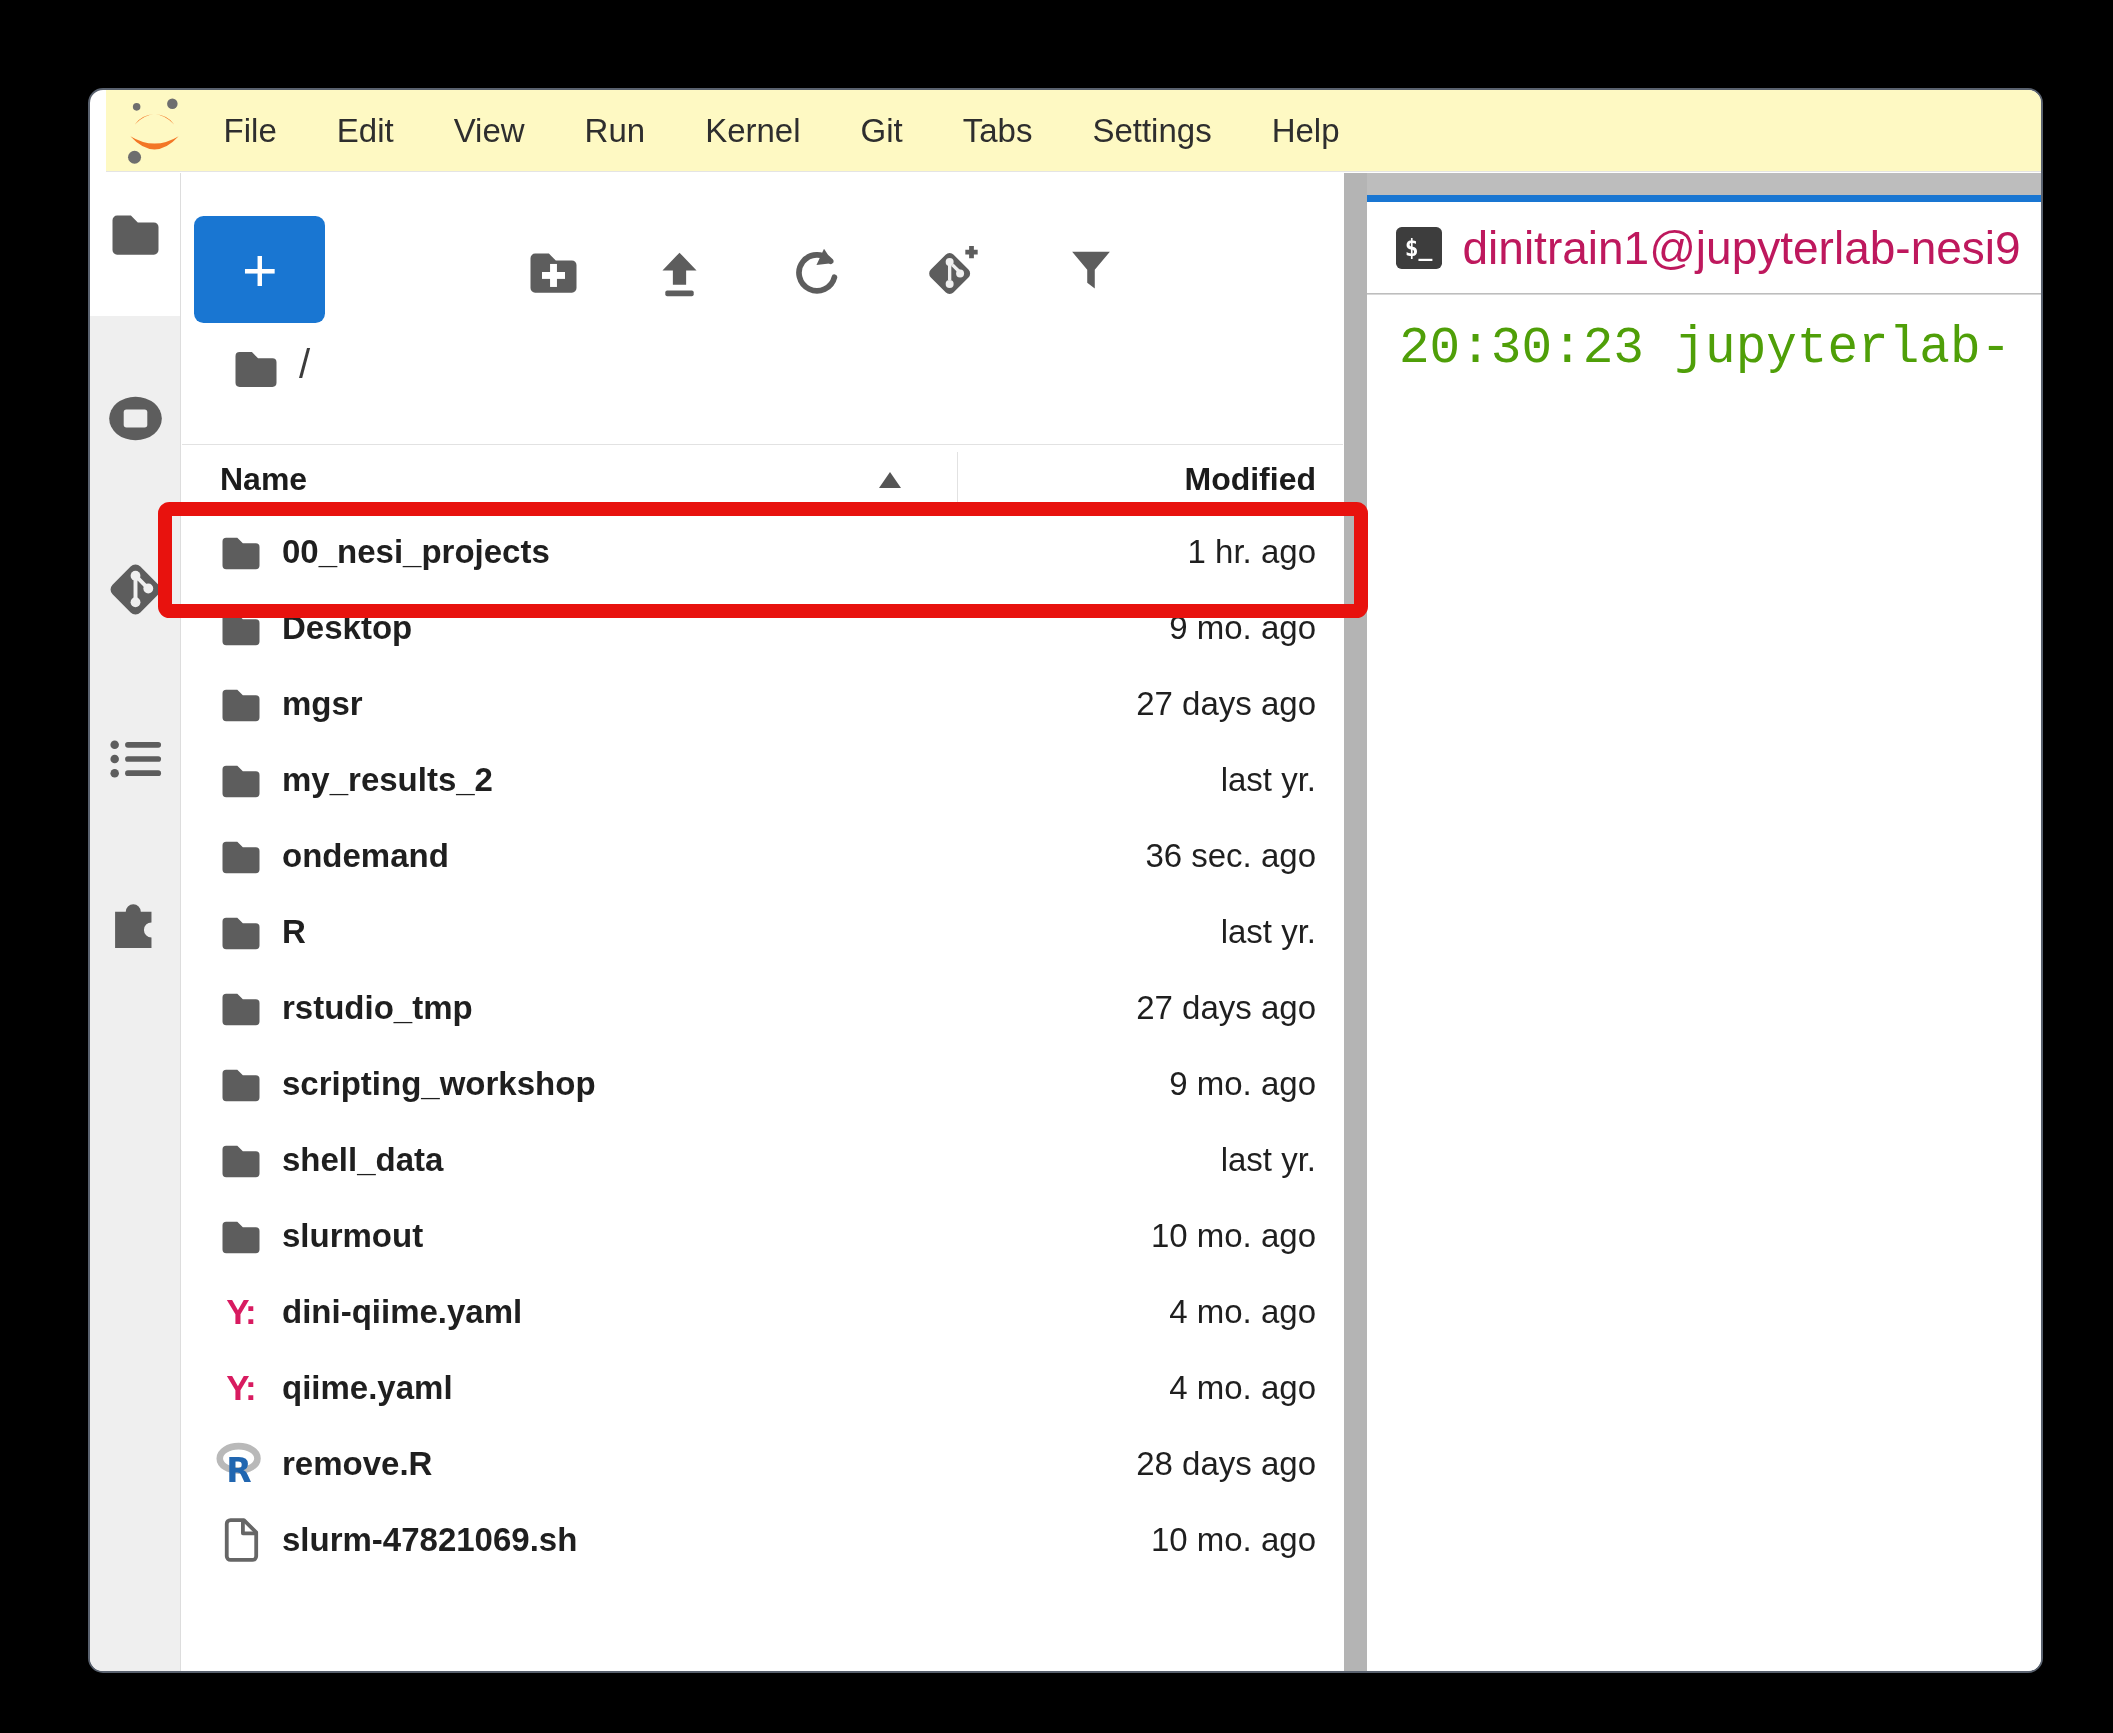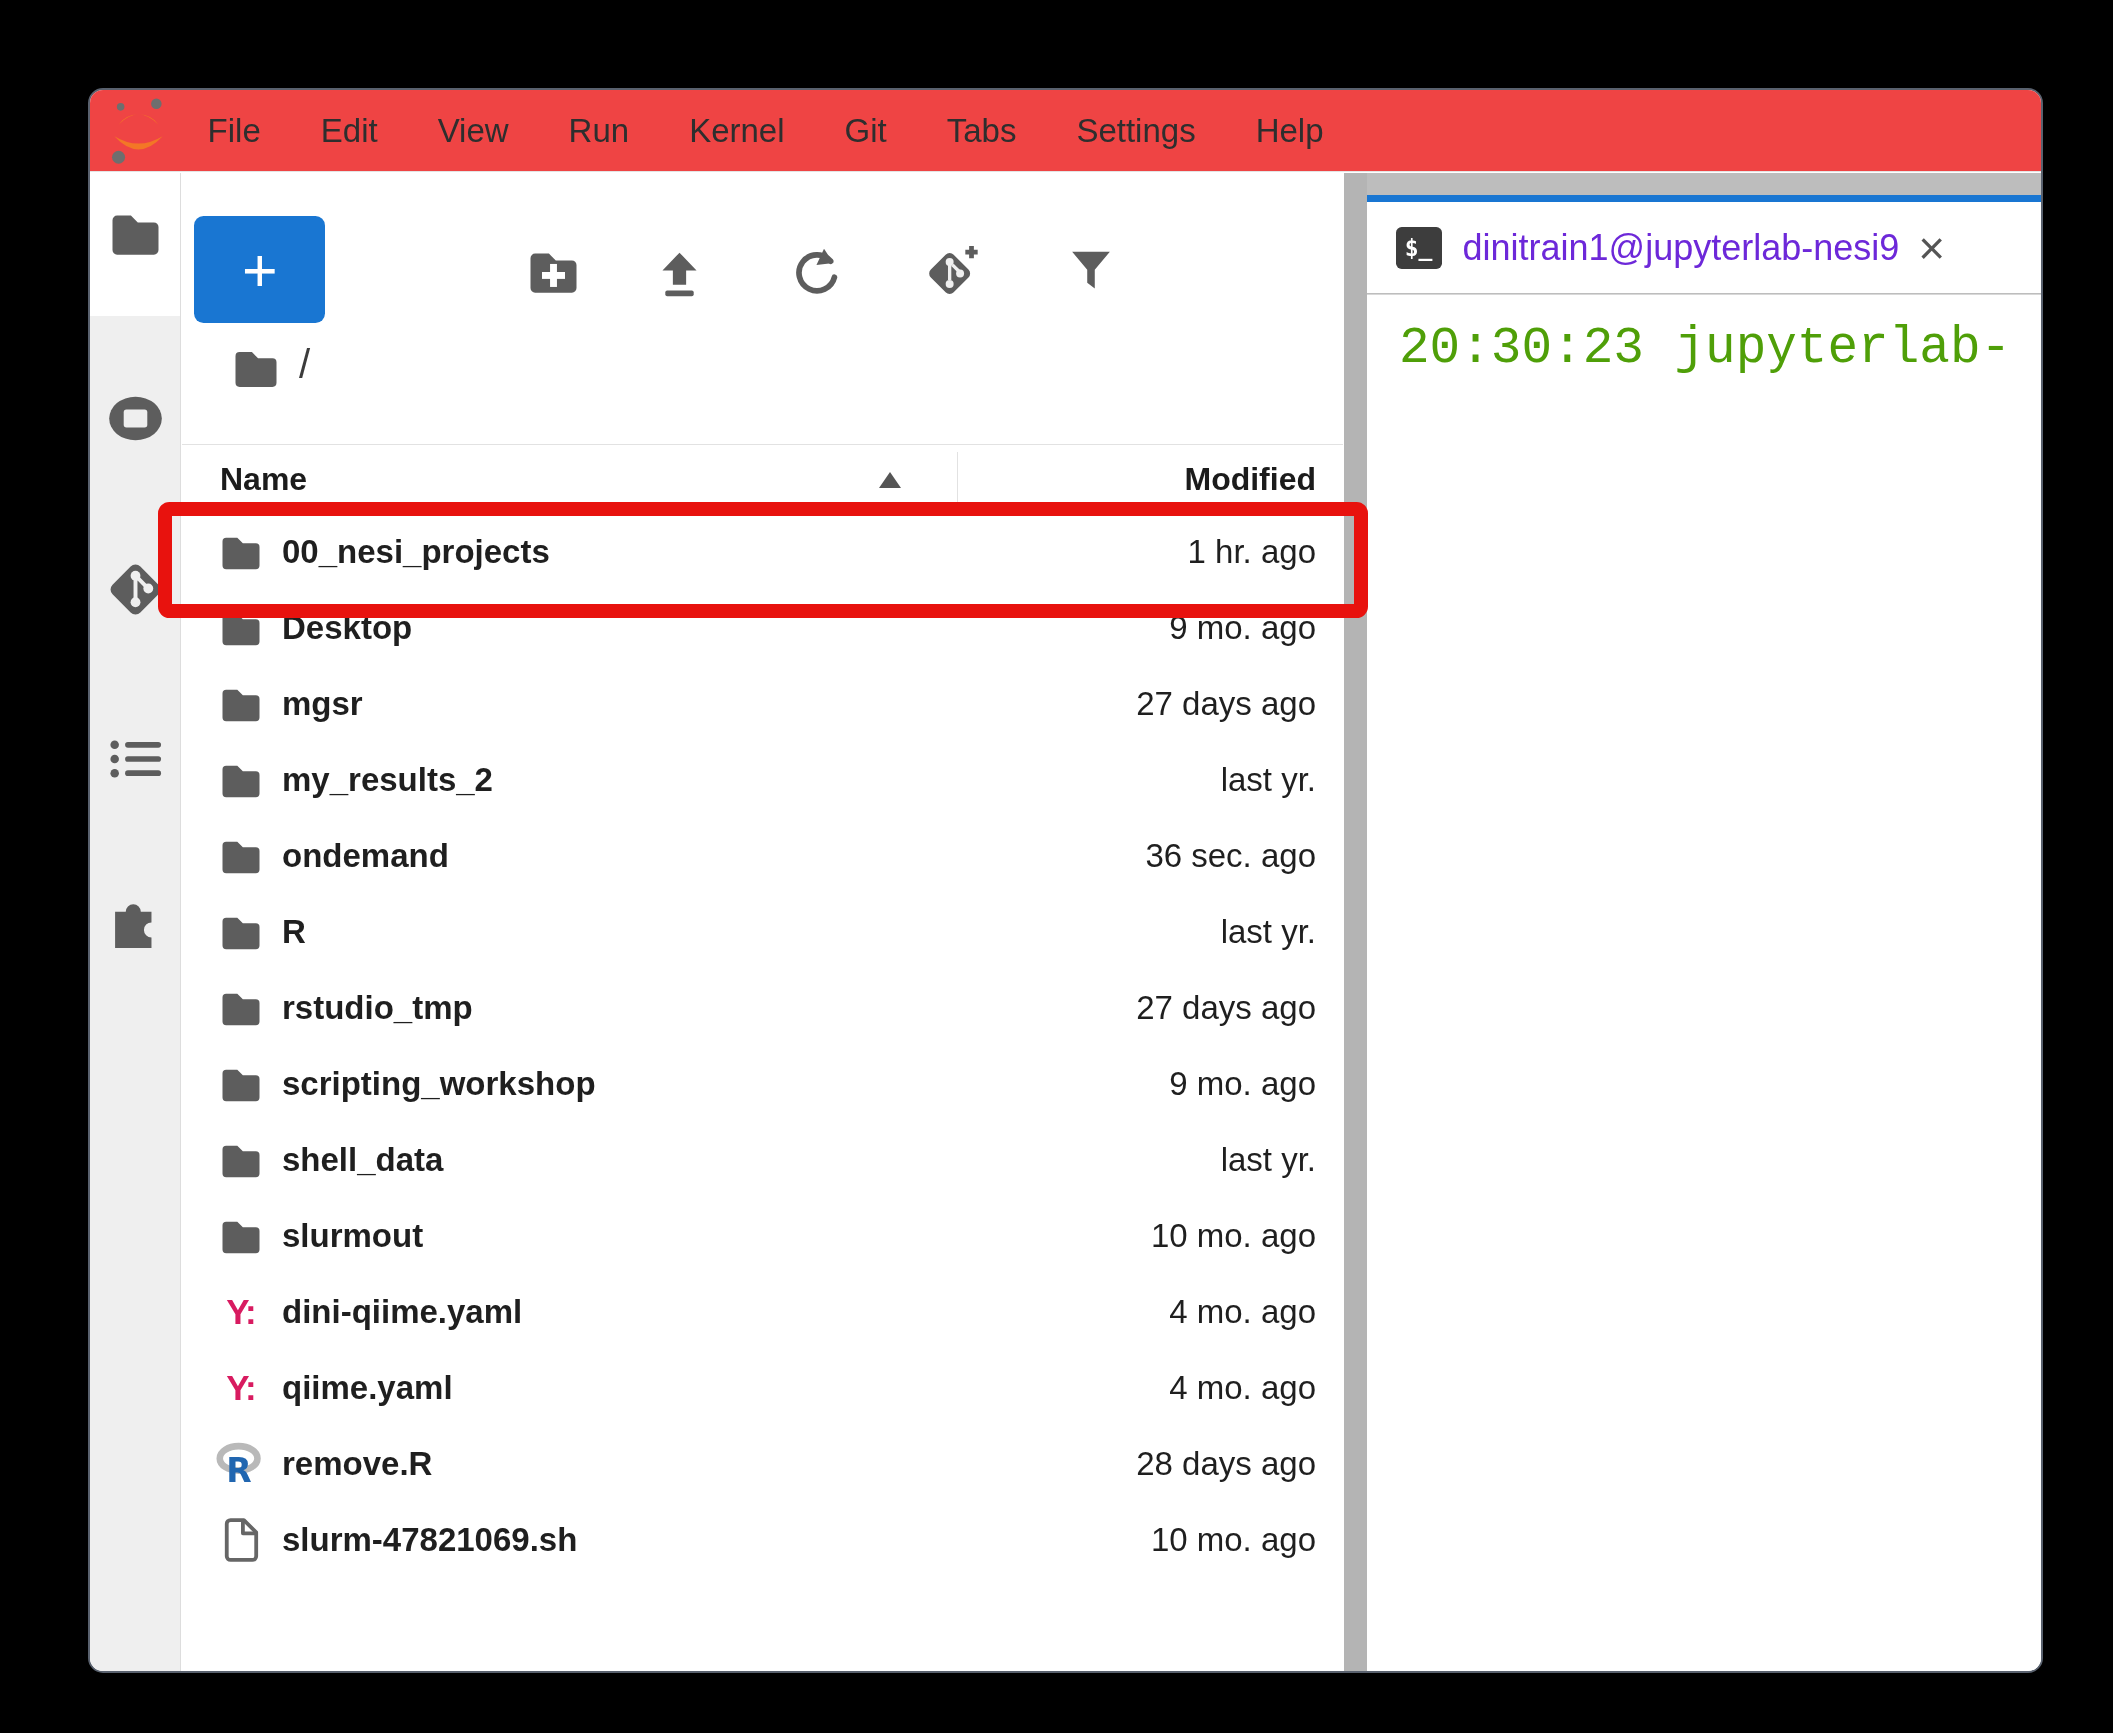--- a/index.html
+++ b/index.html
@@ -2,22 +2,22 @@
 <html style="font-size:15px"><head>
 <meta charset="utf-8">
 <style>
   html,body{margin:0;padding:0;background:#000;}
   .stage{position:relative;width:2113px;height:1734px;background:#000;overflow:hidden;
          font-family:"Liberation Sans", sans-serif;}
   .window{position:absolute;left:88px;top:88px;width:1955px;height:1585px;box-sizing:border-box;
           border:2.9px solid #59616e;border-radius:15px;background:#fff;overflow:hidden;}
 
   
-  .menubar{position:absolute;left:0;top:0;right:0;height:81px;display:flex;align-items:center;
-           background:#ef4444;border-bottom:1.9px solid #e4e4e4;}
+  .menubar{position:absolute;left:16px;top:0;right:0;height:81px;display:flex;align-items:center;
+           background:#fef9c3;border-bottom:1.9px solid #e4e4e4;}
   .logo{margin-left:17px;width:63px;height:68px;flex:none;display:flex;align-items:center;}
   .menu-items{display:flex;list-style:none;margin:0 0 0 7.6px;padding:0;}
   .menu-items li{padding:0 30px;font-size:33px;color:#2e2e2e;cursor:default;white-space:nowrap;}
 
   
   .content{position:absolute;top:83px;left:0;right:0;bottom:0;}
 
   
   .sidebar{position:absolute;left:0;top:0;bottom:0;width:90px;background:#efefef;border-right:1.9px solid #ddd;}
   .sidebar .active-bg{position:absolute;left:0;top:0;right:0;height:143px;background:#fff;}
@@ -55,21 +55,21 @@
 
   
   .termpanel{position:absolute;left:1277px;right:0;top:0;bottom:0;background:#fff;}
   .tabbar{position:absolute;left:0;right:0;top:0;height:122px;background:#bdbdbd;box-sizing:border-box;
           padding-top:22px;border-bottom:1.9px solid #d8d8d8;}
   .tab{height:98px;background:#fff;border-top:7.6px solid #1976d2;box-sizing:border-box;
        display:flex;align-items:center;cursor:pointer;}
   .term-icon{margin-left:28.5px;width:46px;height:42px;background:#3d3d3d;border-radius:5.7px;flex:none;
              color:#fff;font-family:"DejaVu Sans Mono", monospace;font-size:23px;font-weight:bold;
              display:flex;align-items:center;justify-content:center;}
-  .tab-title{margin-left:21px;font-size:36px;color:#6d28d9;white-space:nowrap;}
+  .tab-title{margin-left:21px;font-size:46px;color:#be185d;white-space:nowrap;}
   .tab-close{margin-left:19px;font-size:46px;color:#555;line-height:1;cursor:pointer;}
   .term-output{position:absolute;left:0;right:0;top:122px;bottom:0;padding:25px 0 0 32px;
                font-family:Liberation Mono, monospace;font-size:51px;color:#4f9f08;
                white-space:nowrap;overflow:hidden;cursor:text;}
 
   
   .highlight-box{position:absolute;left:68px;top:412px;width:1210px;height:116px;box-sizing:border-box;
                  border:14.3px solid #e8120e;border-radius:11.4px;z-index:30;pointer-events:none;}
 </style>
 </head>

